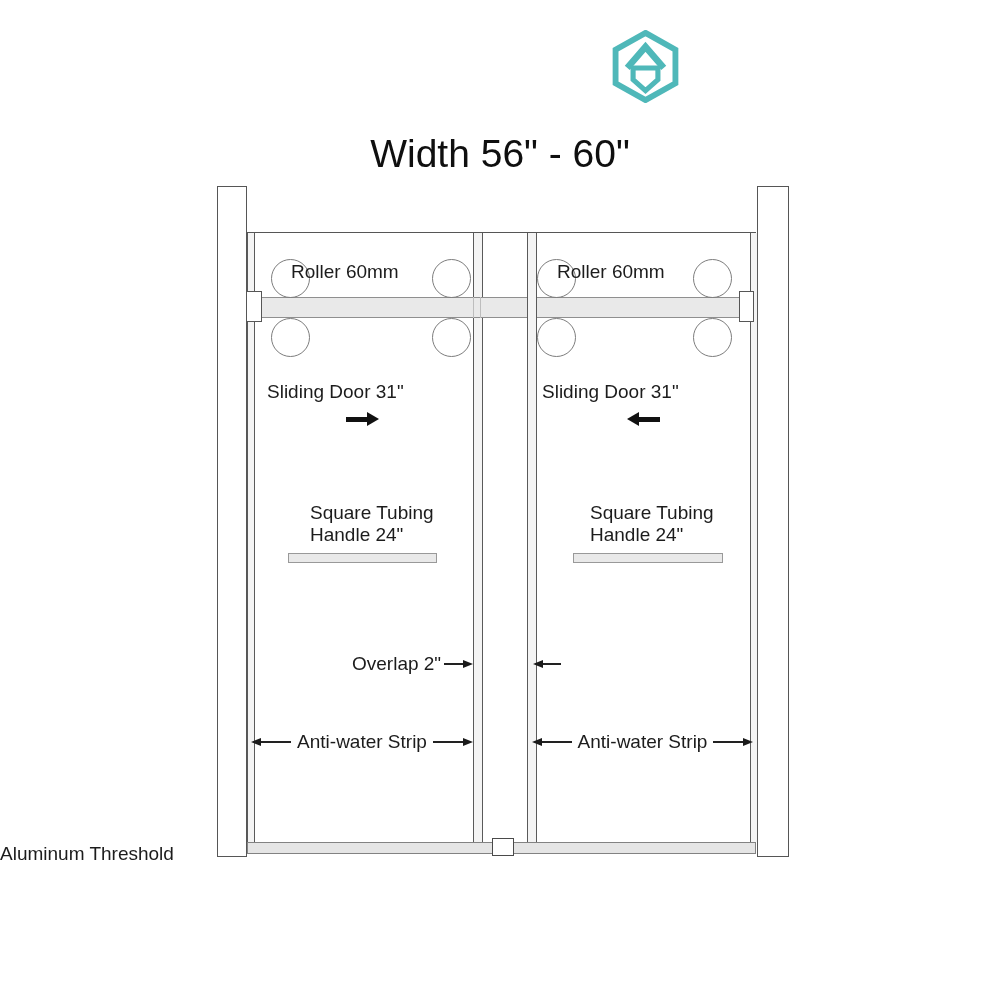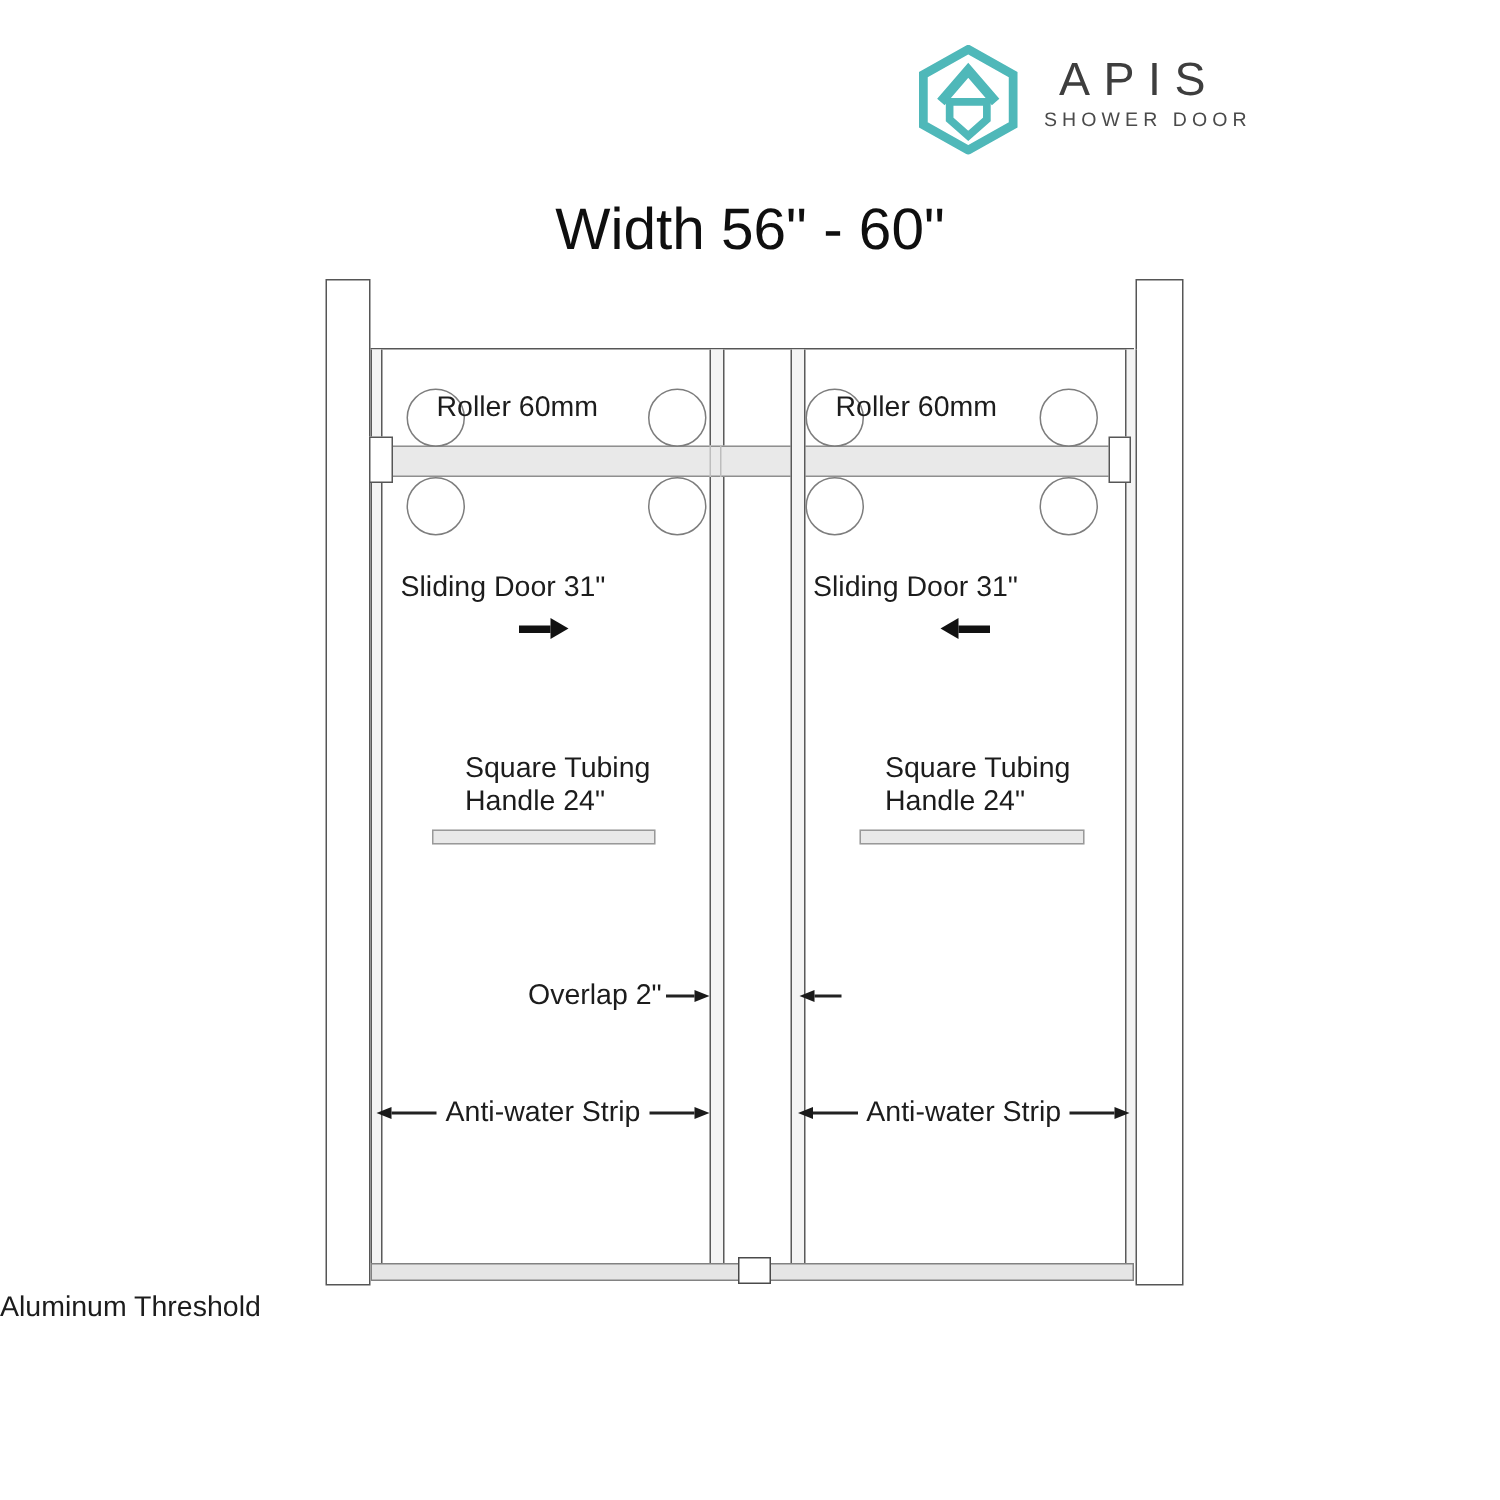--- a/index.html
+++ b/index.html
@@ -55,24 +55,20 @@
 <body>
 
 <div id="canvas">
 
   <div class="abs logo">
     <svg width="73" height="73" viewBox="0 0 100 100">
       <polygon points="50,4 91,27 91,73 50,96 9,73 9,27" fill="none" style="stroke:var(--accent,#4FB8B9)" stroke-width="8"></polygon>
       <path d="M25,52 L50,23 L75,52" fill="none" style="stroke:var(--accent,#4FB8B9)" stroke-width="9"></path>
       <path d="M33,52 L67,52 L67,68 L50,83 L33,68 Z" fill="none" style="stroke:var(--accent,#4FB8B9)" stroke-width="7"></path>
     </svg>
-    <div class="logo-text">
-      <div class="brand">APIS</div>
-      <div class="tagline">SHOWER DOOR</div>
-    </div>
   </div>
 
   <div class="abs title">Width 56" - 60"</div>
 
   <div class="abs post" style="left:217px;top:186px;width:28px;height:669px;"></div>
   <div class="abs post" style="left:757px;top:186px;width:30px;height:669px;"></div>
 
   <div class="abs topline"></div>
   <div class="abs stile" style="left:247px;width:6px;"></div>
   <div class="abs stile" style="left:473px;width:8px;"></div>
@@ -141,15 +137,15 @@
   <div class="abs dim" style="left:532px;top:733px;width:221px;height:18px;">
     <div class="head-l"></div>
     <div class="dim-line"></div>
     <span class="label">Anti-water Strip</span>
     <div class="dim-line"></div>
     <div class="head-r"></div>
   </div>
 
   <div class="abs threshold"></div>
   <div class="abs tblock"></div>
-  <div class="abs label center" style="left:0;top:861px;width:944px;z-index:10;">Aluminum Threshold</div>
+  <div class="abs label center" style="left:0;top:843px;width:944px;z-index:10;">Aluminum Threshold</div>
 
 </div>
 
 </body></html>

